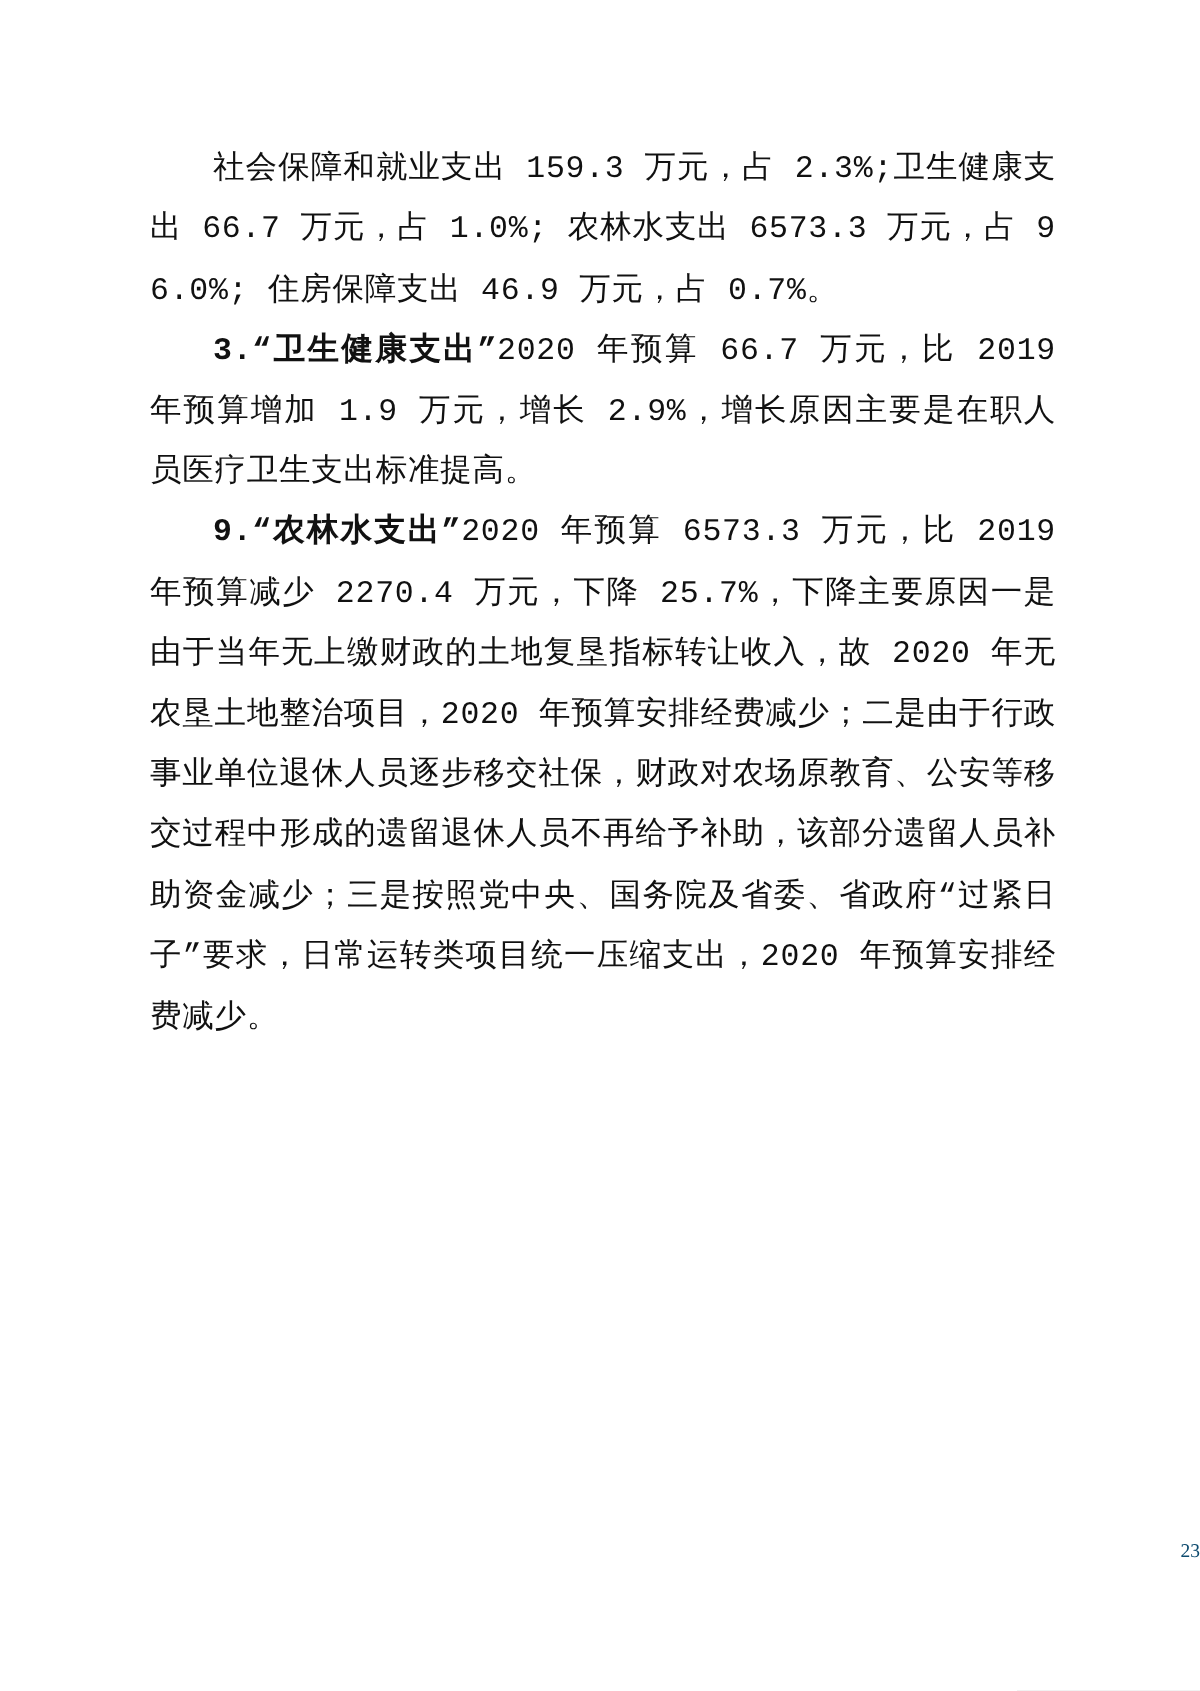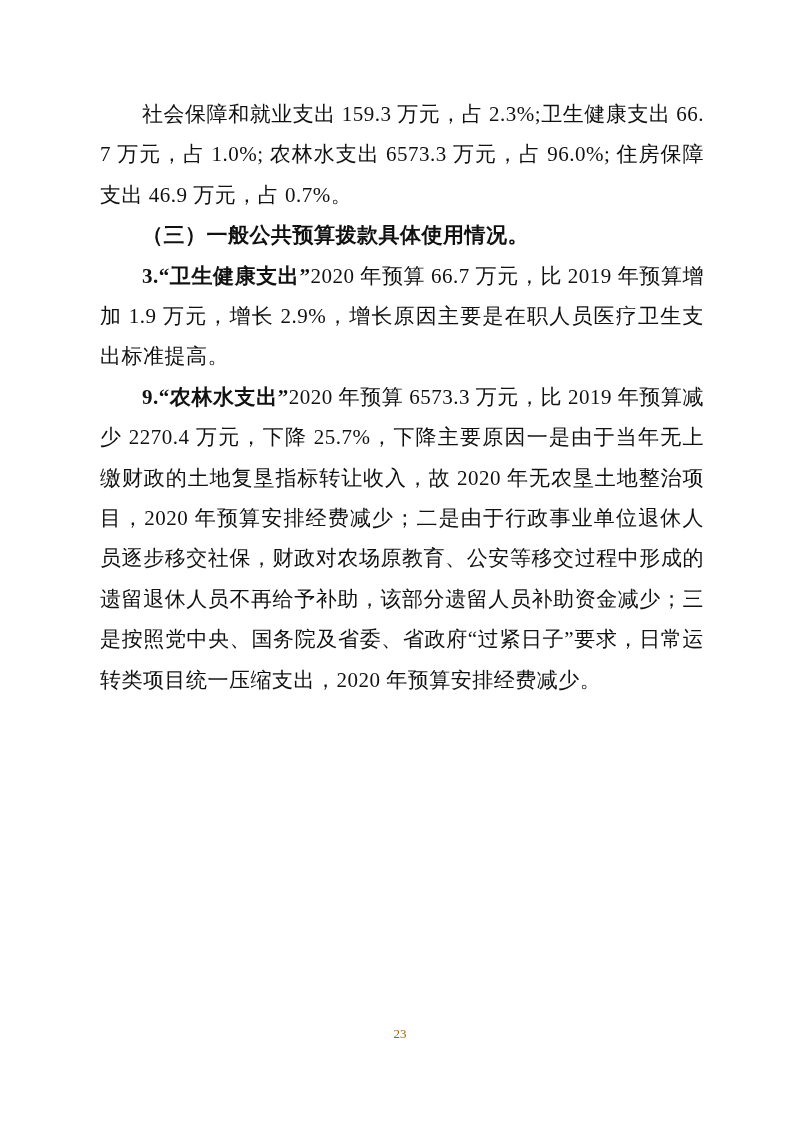--- a/index.html
+++ b/index.html
@@ -25,48 +25,48 @@
     width: 604px;
   }
   .text-block p {
     margin: 0;
     font-size: 21px;
     line-height: 40.4px;
     text-align: justify;
     text-indent: 2em;
     letter-spacing: 0.5px;
     word-break: break-all;
+    font-family: Liberation Mono, monospace;
   }
   .text-block p.heading {
     font-weight: 700;
   }
   .text-block b {
     font-weight: 700;
   }
   .page-footer {
     position: absolute;
     top: 1024px;
     left: 0;
     width: 100%;
-    text-align: center;
+    text-align: right;
     font-size: 13px;
     line-height: 20px;
-    color: #a16207;
+    color: #0c4a6e;
     font-family: "Liberation Serif", "DejaVu Serif", serif;
   }
 </style>
 </head>
 <body>
 
 <div class="page">
   <div class="text-block">
 
     <p><span>社会保障和就业支出 159.3 万元，占 2.3%;卫生健康支出 66.7 万元，占 1.0%; 农林水支出 6573.3 万元，占 96.0%; 住房保障支出 46.9 万元，占 0.7%。</span></p>
 
-    <p class="heading">（三）一般公共预算拨款具体使用情况。</p>
 
 
     <p><b>3.“卫生健康支出”</b><span>2020 年预算 66.7 万元，比 2019 年预算增加 1.9 万元，增长 2.9%，增长原因主要是在职人员医疗卫生支出标准提高。</span></p>
 
     <p><b>9.“农林水支出”</b><span>2020 年预算 6573.3 万元，比 2019 年预算减少 2270.4 万元，下降 25.7%，下降主要原因一是由于当年无上缴财政的土地复垦指标转让收入，故 2020 年无农垦土地整治项目，2020 年预算安排经费减少；二是由于行政事业单位退休人员逐步移交社保，财政对农场原教育、公安等移交过程中形成的遗留退休人员不再给予补助，该部分遗留人员补助资金减少；三是按照党中央、国务院及省委、省政府“过紧日子”要求，日常运转类项目统一压缩支出，2020 年预算安排经费减少。</span></p>
 
 
   </div>
 
   <div class="page-footer">23</div>

